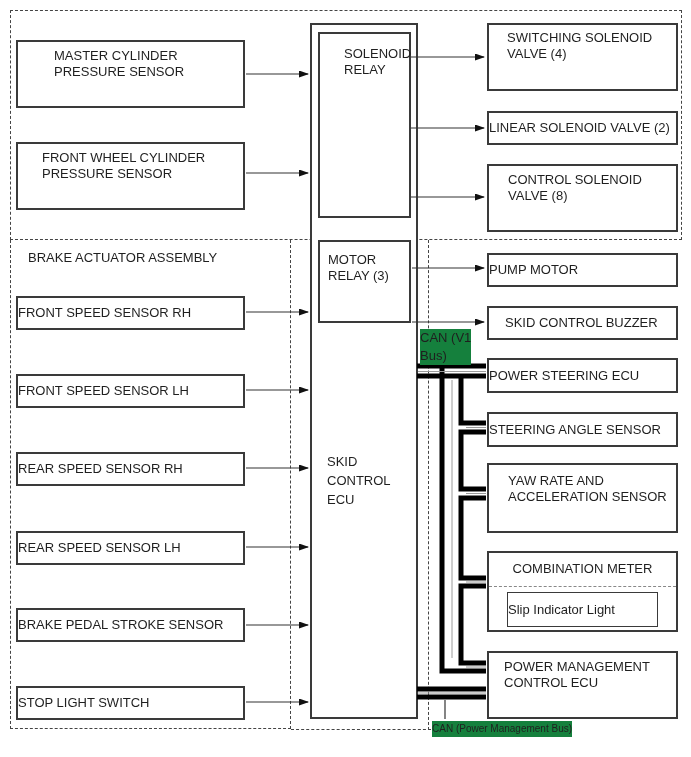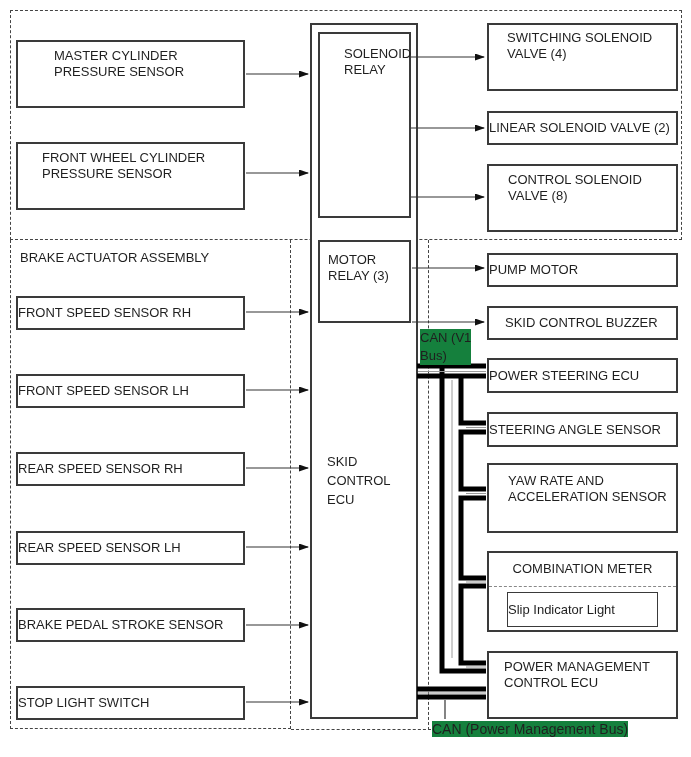--- a/index.html
+++ b/index.html
@@ -167,18 +167,18 @@
       <line x1="466" y1="427.5" x2="486" y2="427.5"></line>
       <line x1="466" y1="493.5" x2="486" y2="493.5"></line>
       <line x1="466" y1="582" x2="486" y2="582"></line>
       <line x1="466" y1="667" x2="486" y2="667"></line>
       <line x1="418" y1="693" x2="486" y2="693"></line>
     </g>
 
     <line x1="445" y1="700" x2="445" y2="719" stroke="#333" stroke-width="1.2"></line>
   </svg>
 
-  <div class="lbl-abs" style="left:20px;top:250px;background:transparent;">BRAKE ACTUATOR ASSEMBLY</div>
+  <div class="lbl-abs" style="left:28px;top:250px;background:transparent;">BRAKE ACTUATOR ASSEMBLY</div>
   <div class="lbl-abs" style="left:420px;top:329px;line-height:18px;">CAN (V1
 Bus)</div>
-  <div class="lbl-abs" style="left:432px;top:721px;font-size:14px;">CAN (Power Management Bus)</div>
+  <div class="lbl-abs" style="left:432px;top:721px;font-size:10px;">CAN (Power Management Bus)</div>
 
 </div>
 
 </body></html>

